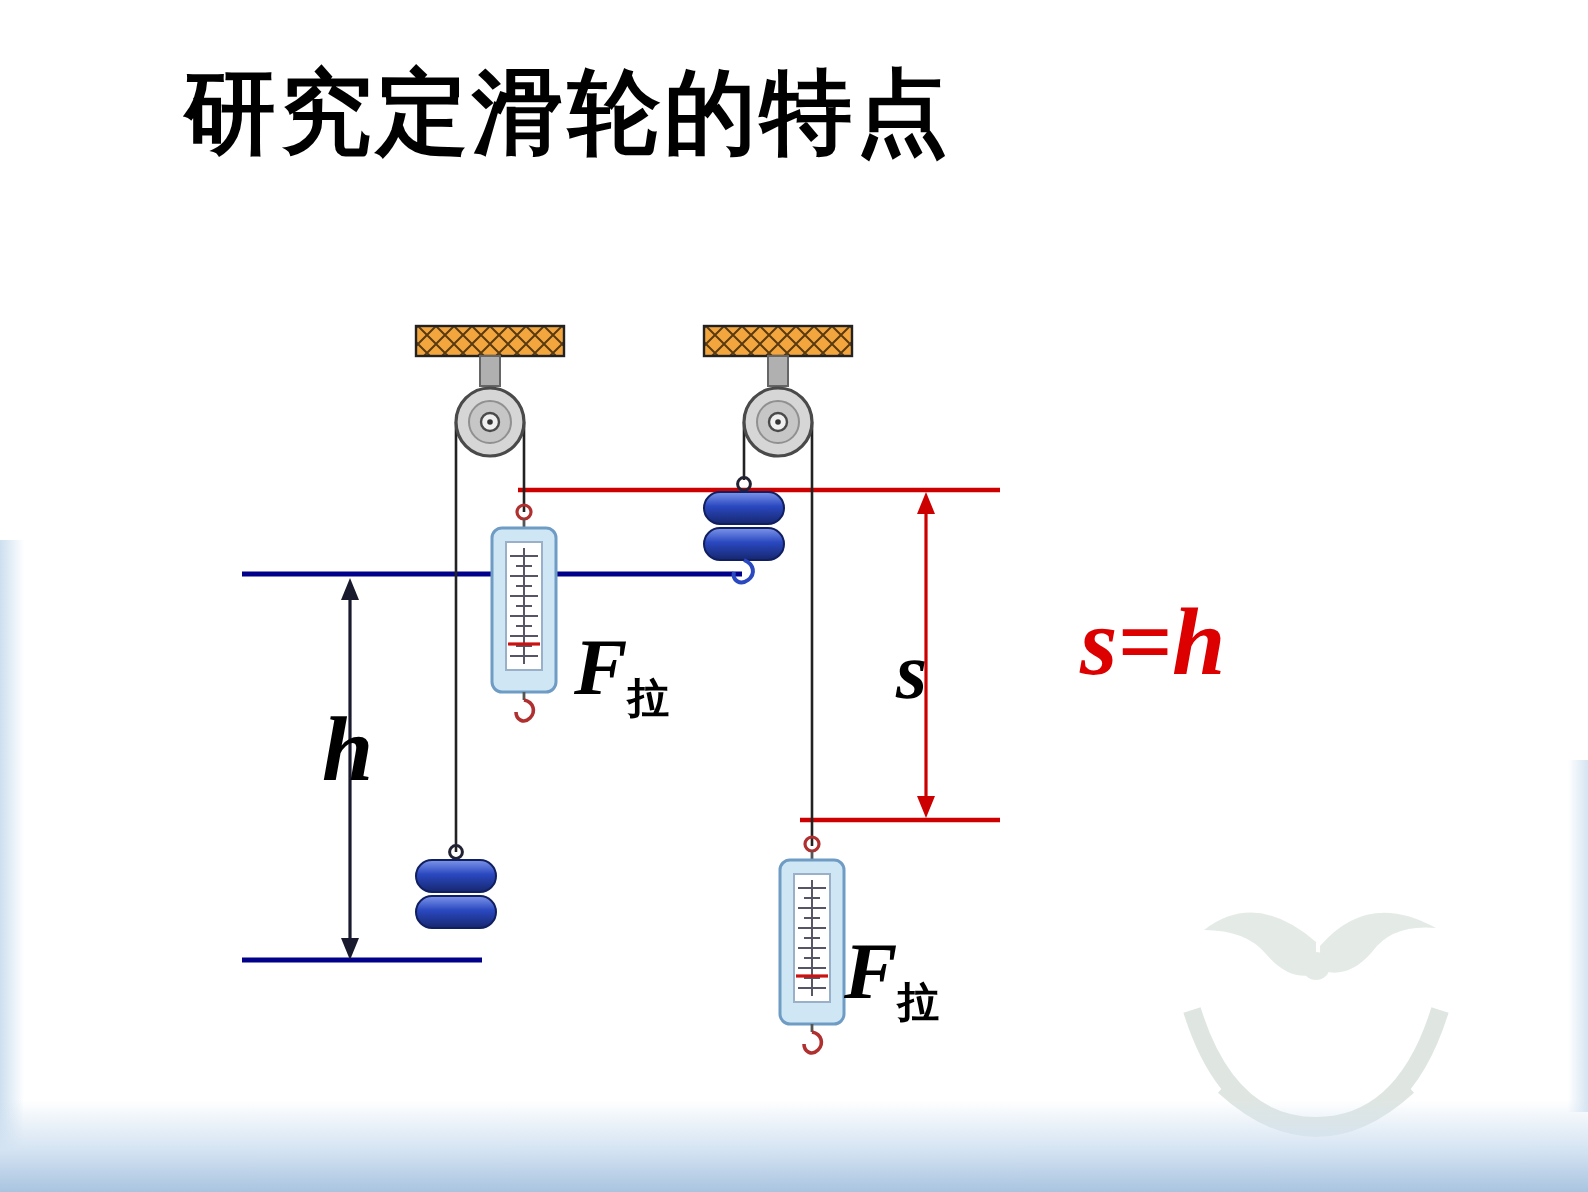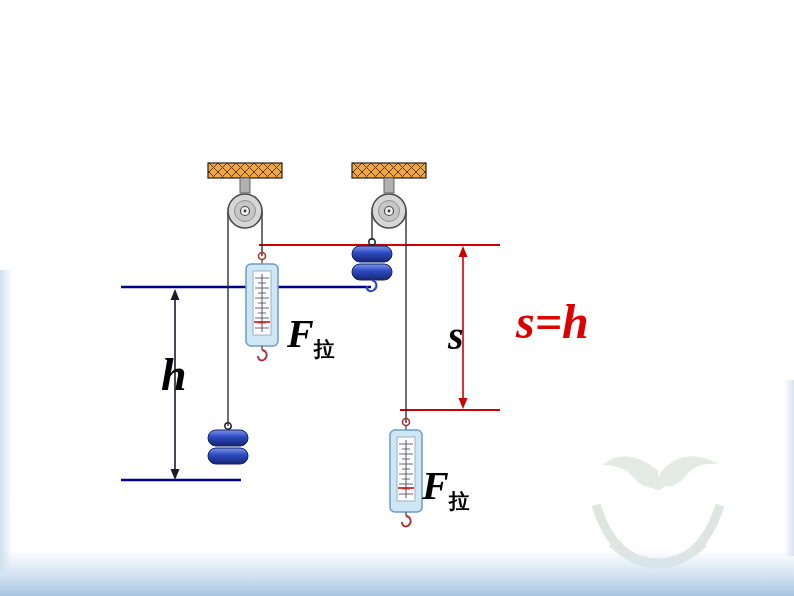--- a/index.html
+++ b/index.html
@@ -34,21 +34,21 @@
     line-height: 1;
     white-space: nowrap;
   }
   .label-h  { left: 161px; top: 352px; font-size: 46px; }
   .label-s  { left: 448px; top: 316px; font-size: 40px; }
   .force-left  { left: 287px; top: 314px; font-size: 40px; }
   .force-right { left: 422px; top: 466px; font-size: 40px; }
   .force-label sub { font-style: normal; font-weight: 700; font-size: 0.52em; }
   .equation {
     position: absolute;
-    left: 516px;
+    left: 540px;
     top: 298px;
     font-family: "Liberation Serif", serif;
     font-style: italic;
     font-weight: 700;
     font-size: 48px;
     color: #dd0000;
     line-height: 1;
     white-space: nowrap;
   }
   .edge-bottom {
@@ -66,20 +66,21 @@
     background: linear-gradient(to left, #d5e4f2, rgba(255,255,255,0));
     pointer-events: none;
   }
   .watermark { position: absolute; right: 46px; bottom: 8px; opacity: 0.45; pointer-events: none; }
 </style>
 </head>
 <body>
 
 <div class="slide">
 
+  <h1 class="title">研究定滑轮的特点</h1>
 
   <svg class="diagram" width="794" height="596" viewBox="0 0 794 596">
     <defs>
       <pattern id="hatch" width="9" height="9" patternUnits="userSpaceOnUse">
         <rect width="9" height="9" fill="#f4a63e"></rect>
         <path d="M0 9 L9 0 M0 0 L9 9" stroke="#5a3a10" stroke-width="1" fill="none"></path>
       </pattern>
       <linearGradient id="weightGrad" x1="0" y1="0" x2="0" y2="1">
         <stop offset="0" stop-color="#7d95ea"></stop>
         <stop offset="0.45" stop-color="#2a48c0"></stop>

